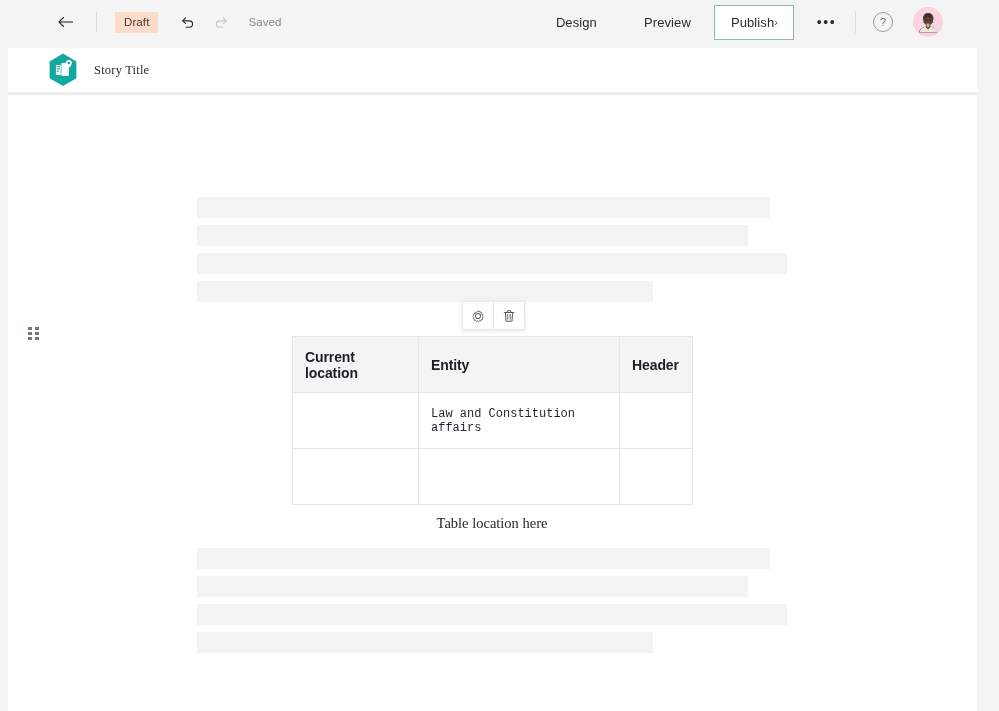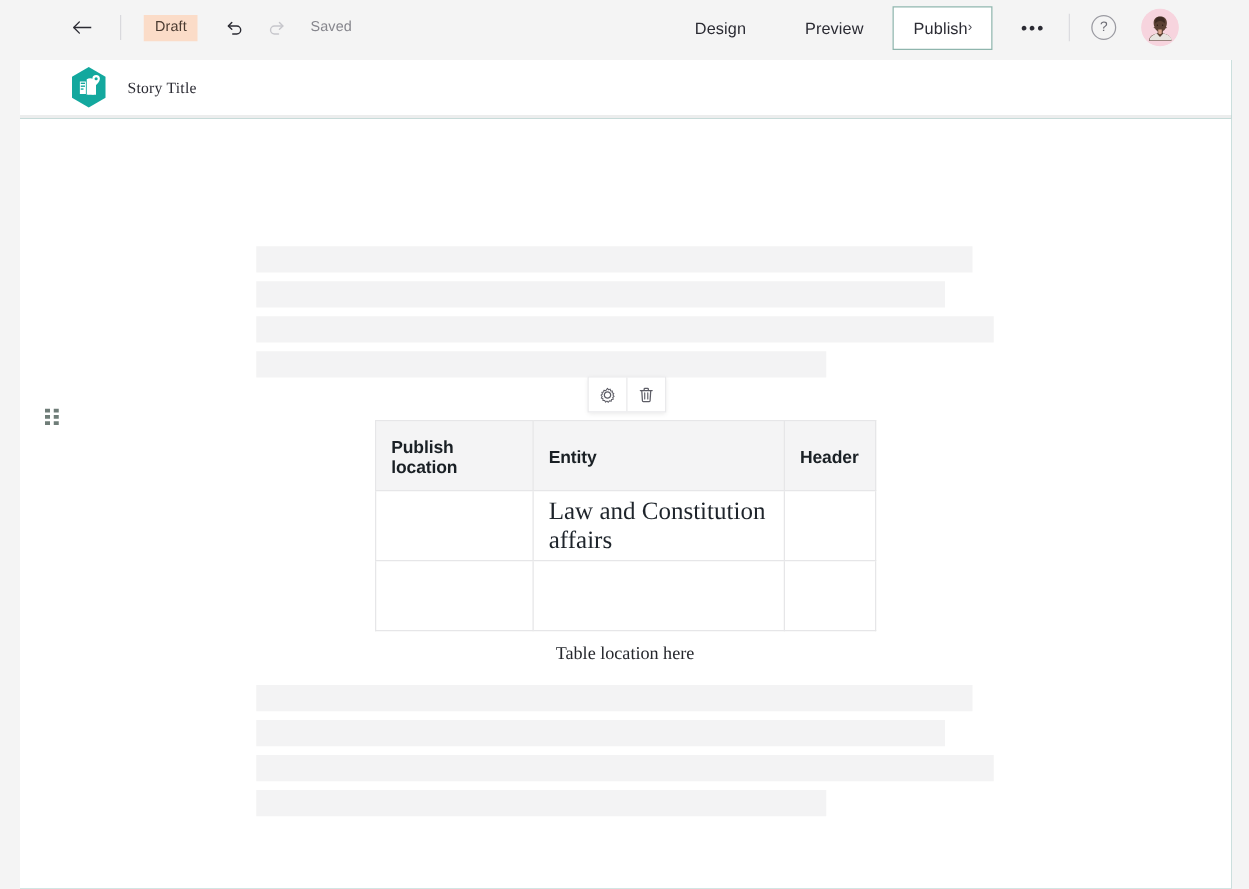--- a/index.html
+++ b/index.html
@@ -133,21 +133,21 @@
     overflow: hidden;
     position: relative;
     cursor: pointer;
     flex: 0 0 auto;
   }
   .avatar svg { display: block; }
 
   
   .canvas {
     position: absolute;
-    left: 16px;
+    left: 8px;
     top: 48px;
     width: 969px;
     height: 663px;
     background: #0f766e;
   }
 
   .doc-header {
     height: 44px;
     display: flex;
     align-items: center;
@@ -261,22 +261,22 @@
     font-weight: bold;
     color: #1a2025;
     text-align: left;
     padding: 0 12px;
     letter-spacing: -.1px;
   }
   table.story-table td {
     background: #ffffff;
     height: 56px;
     padding: 4px 12px;
-    font-family: Liberation Serif, serif;
-    font-size: 20px;
+    font-family: Liberation Mono, monospace;
+    font-size: 12px;
     color: #1e242b;
   }
   .col-a { width: 126px; }
   .col-b { width: 201px; }
   .col-c { width: 73px; }
 
   .table-caption {
     text-align: center;
     margin-top: 10px;
     font-family: "Liberation Serif", serif;
@@ -408,21 +408,21 @@
 
     <div class="table-wrap">
       <table class="story-table">
         <colgroup>
           <col class="col-a">
             <col class="col-b">
             <col class="col-c">
         </colgroup>
         <thead>
           <tr>
-            <th>Publish location</th>
+            <th>Current location</th>
             <th>Entity</th>
             <th>Header</th>
           </tr>
         </thead>
         <tbody>
           <tr>
             <td></td>
             <td>Law and Constitution affairs</td>
             <td></td>
           </tr>

